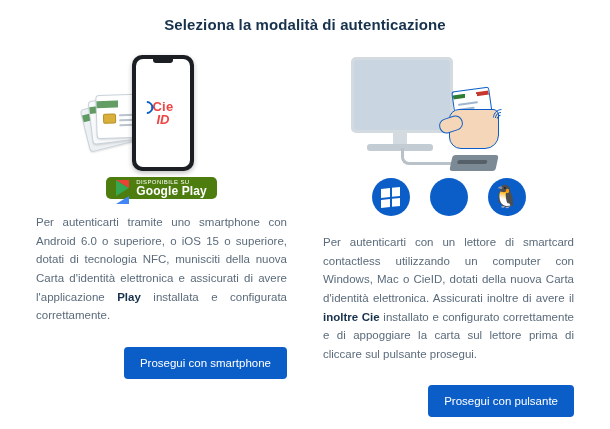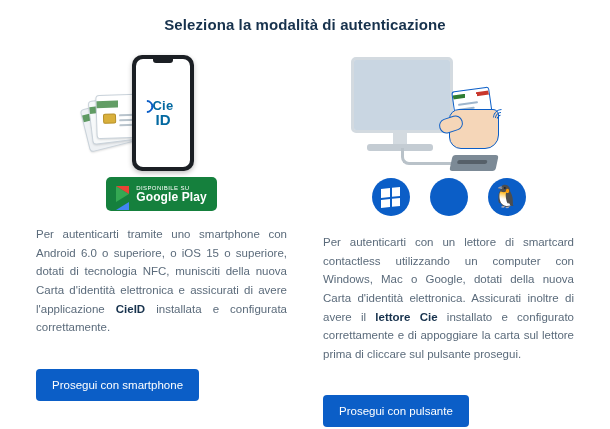--- a/index.html
+++ b/index.html
@@ -118,49 +118,49 @@
     top: 0;
     width: 20px; height: 4px;
     background: #1b1f24;
     border-radius: 0 0 3px 3px;
   }
   .cie-logo {
     position: absolute;
     left: 50%; top: 50%;
     transform: translate(-50%, -50%);
     text-align: center;
-    color: #0369a1;
+    color: #ef4444;
     font-weight: bold;
     line-height: 1.0;
   }
   .cie-logo .l1 { font-size: 13px; letter-spacing: 0.3px;}
-  .cie-logo .l2 { font-size: 15px; }
+  .cie-logo .l2 { font-size: 13px; font-style: italic; }
   .cie-logo .ring {
     position: absolute;
     left: -12px; top: 1px;
     width: 9px; height: 9px;
     border: 2px solid #0b5ec7;
     border-left-color: transparent;
     border-bottom-color: transparent;
     border-radius: 50%;
     transform: rotate(45deg);
   }
 
   
   .badges {
     display: flex;
     gap: 10px;
     justify-content: center;
     margin-top: 4px;
   }
   .badge {
-    background: #15803d;
+    background: #4d7c0f;
     color: #ffffff;
     border-radius: 5px;
-    height: 34px;
+    height: 22px;
     display: flex;
     align-items: center;
     padding: 0 10px;
     gap: 7px;
     box-sizing: border-box;
   }
   .badge .txts { line-height: 1.05; }
   .badge .small { font-size: 6px; letter-spacing: 0.4px; text-transform: uppercase; }
   .badge .big { font-size: 12px; font-weight: bold; letter-spacing: 0.1px;}
   .gp-tri {
@@ -343,22 +343,22 @@
     line-height: 1.62;
     text-align: justify;
     color: #5b6b7b;
     margin-top: 14px;
   }
   .para b { color: #17324d; font-weight: bold; }
 
   
   .btn-row {
     display: flex;
-    justify-content: flex-start;
-    margin-top: 32px;
+    justify-content: flex-end;
+    margin-top: 22px;
   }
   .btn {
     background: #0b5ec7;
     color: #ffffff;
     border: none;
     border-radius: 4px;
     font-size: 11.5px;
     font-family: "Liberation Sans", sans-serif;
     padding: 10px 16px;
     cursor: pointer;
@@ -416,21 +416,21 @@
         <div class="badge">
           <div class="gp-tri"></div>
           <div class="txts">
             <div class="small">DISPONIBILE SU</div>
             <div class="big">Google Play</div>
           </div>
         </div>
       </div>
 
       <div class="para">
-        <span>Per autenticarti tramite uno smartphone con Android 6.0 o superiore, o iOS 15 o superiore, dotati di tecnologia NFC, munisciti della nuova Carta d'identità elettronica e assicurati di avere l'applicazione </span><b>CieID</b><span> installata e configurata correttamente.</span>
+        <span>Per autenticarti tramite uno smartphone con Android 6.0 o superiore, o iOS 15 o superiore, dotati di tecnologia NFC, munisciti della nuova Carta d'identità elettronica e assicurati di avere l'applicazione </span><b>Play</b><span> installata e configurata correttamente.</span>
       </div>
 
       <div class="btn-row">
         <button class="btn">Prosegui con smartphone</button>
       </div>
     </div>
 
     <div class="col col-right">
 
       <div class="illus-right">
@@ -470,21 +470,21 @@
         </div>
         <div class="os-icon">
           <div class="mac-glyph"></div>
         </div>
         <div class="os-icon">
           <div class="linux-glyph">🐧</div>
         </div>
       </div>
 
       <div class="para">
-        <span>Per autenticarti con un lettore di smartcard contactless utilizzando un computer con Windows, Mac o Google, dotati della nuova Carta d'identità elettronica. Assicurati inoltre di avere il </span><b>lettore Cie</b><span> installato e configurato correttamente e di appoggiare la carta sul lettore prima di cliccare sul pulsante prosegui.</span>
+        <span>Per autenticarti con un lettore di smartcard contactless utilizzando un computer con Windows, Mac o CieID, dotati della nuova Carta d'identità elettronica. Assicurati inoltre di avere il </span><b>inoltre Cie</b><span> installato e configurato correttamente e di appoggiare la carta sul lettore prima di cliccare sul pulsante prosegui.</span>
       </div>
 
       <div class="btn-row">
         <button class="btn">Prosegui con pulsante</button>
       </div>
     </div>
   </div>
 
 </div>
 

